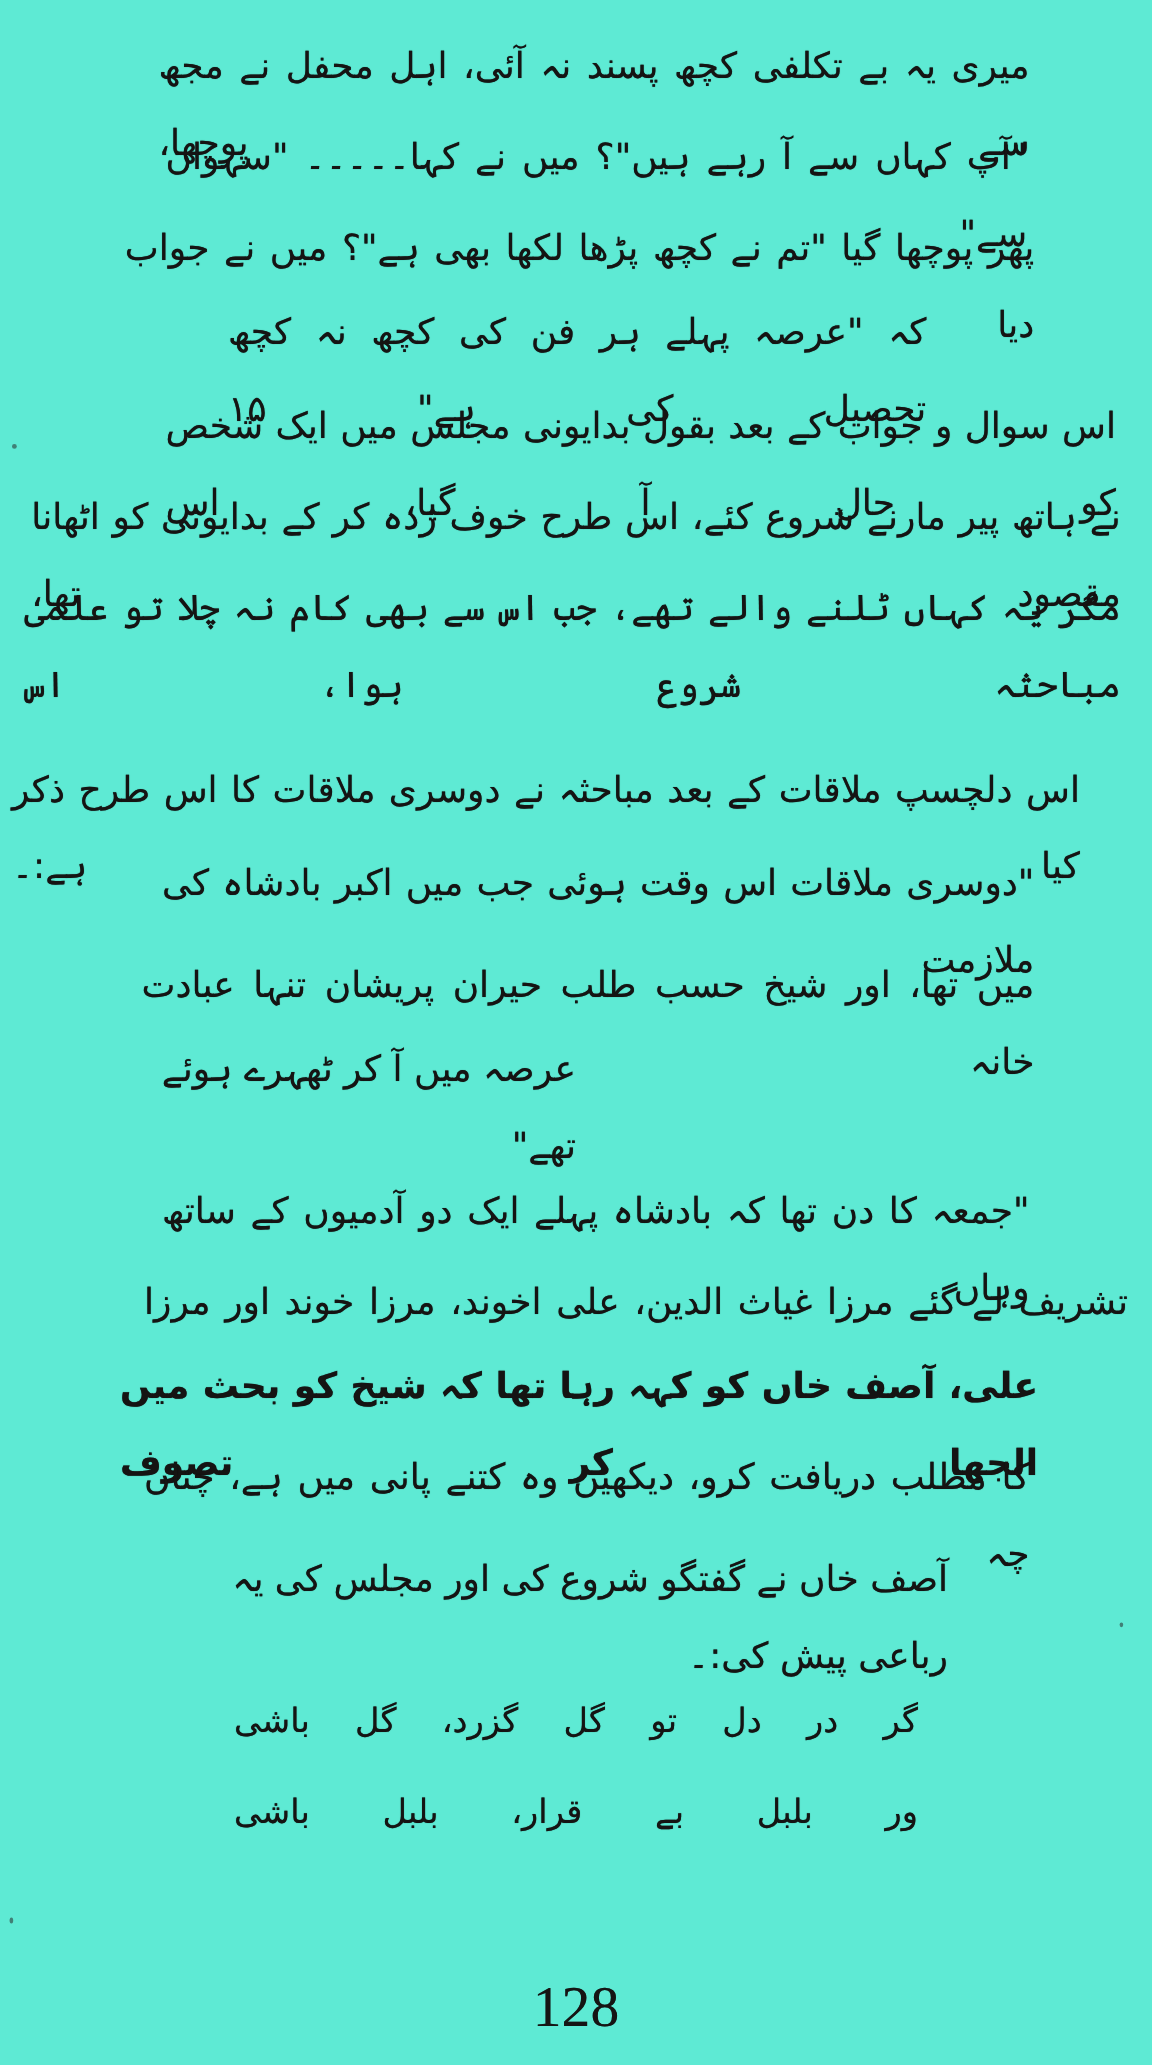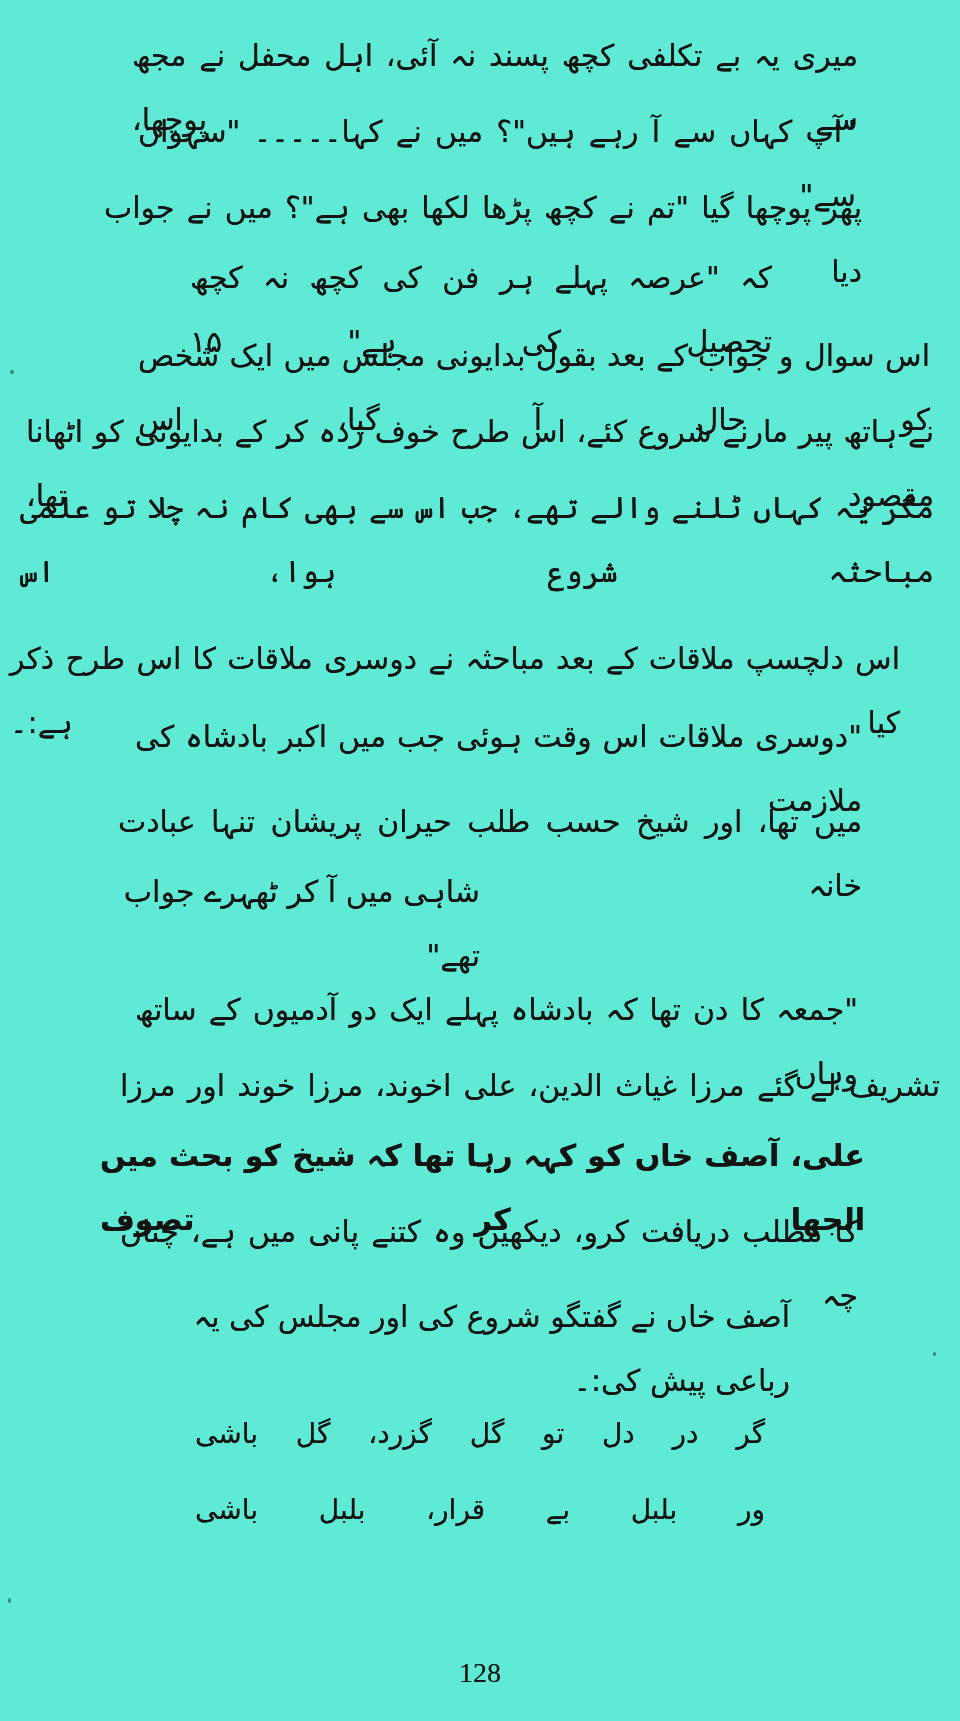--- a/index.html
+++ b/index.html
@@ -60,21 +60,21 @@
   .l16{top:1285px; left:115px; width:675px;}
   
   .l17{top:1402px; left:195px; width:570px;}
   .l18{top:1478px; left:195px; width:570px;}
 
   .page-number{
     position:absolute;
     top:1645px;left:0;width:960px;height:56px;
     text-align:center;
     font-family:"Liberation Serif", serif;
-    font-size:28px;
+    font-size:48px;
     line-height:56px;
     color:#161514;
     text-shadow:0 0 0.5px rgba(10,10,10,0.6);
   }
   .speck{
     position:absolute;
     background:rgba(40,40,40,0.55);
     border-radius:50%;
   }
   .speck.s1{top:370px;left:10px;width:4px;height:4px;}
@@ -91,21 +91,21 @@
   <div class="line just l2">پھر پوچھا گیا "تم نے کچھ پڑھا لکھا بھی ہے"؟ میں نے جواب دیا</div>
   <div class="line just l3">کہ "عرصہ پہلے ہر فن کی کچھ نہ کچھ تحصیل کی ہے" ۱۵</div>
 
   <div class="line just l4">اس سوال و جواب کے بعد بقول بدایونی مجلس میں ایک شخص کو حال آ گیا، اس</div>
   <div class="line just l5">نے ہاتھ پیر مارنے شروع کئے، اس طرح خوف زدہ کر کے بدایونی کو اٹھانا مقصود تھا،</div>
   <div class="line just l6">مگر یہ کہاں ٹلنے والے تھے، جب اس سے بھی کام نہ چلا تو علمی مباحثہ شروع ہوا، اس</div>
   <div class="line just l8">اس دلچسپ ملاقات کے بعد مباحثہ نے دوسری ملاقات کا اس طرح ذکر کیا ہے:۔</div>
 
   <div class="line just l9">"دوسری ملاقات اس وقت ہوئی جب میں اکبر بادشاہ کی ملازمت</div>
   <div class="line just l10">میں تھا، اور شیخ حسب طلب حیران پریشان تنہا عبادت خانہ</div>
-  <div class="line endline l11">شاہی میں آ کر ٹھہرے جواب تھے"</div>
+  <div class="line endline l11">عرصہ میں آ کر ٹھہرے ہوئے تھے"</div>
 
   <div class="line just l12">"جمعہ کا دن تھا کہ بادشاہ پہلے ایک دو آدمیوں کے ساتھ وہاں</div>
   <div class="line just l13">تشریف لے گئے مرزا غیاث الدین، علی اخوند، مرزا خوند اور مرزا</div>
   <div class="line just l14">علی، آصف خاں کو کہہ رہا تھا کہ شیخ کو بحث میں الجھا کر تصوف</div>
   <div class="line just l15">کا مطلب دریافت کرو، دیکھیں وہ کتنے پانی میں ہے، چناں چہ</div>
   <div class="line endline l16">آصف خاں نے گفتگو شروع کی اور مجلس کی یہ رباعی پیش کی:۔</div>
 
   <div class="line verse l17">گر در دل تو گل گزرد، گل باشی</div>
   <div class="line verse l18">ور بلبل بے قرار، بلبل باشی</div>
 

